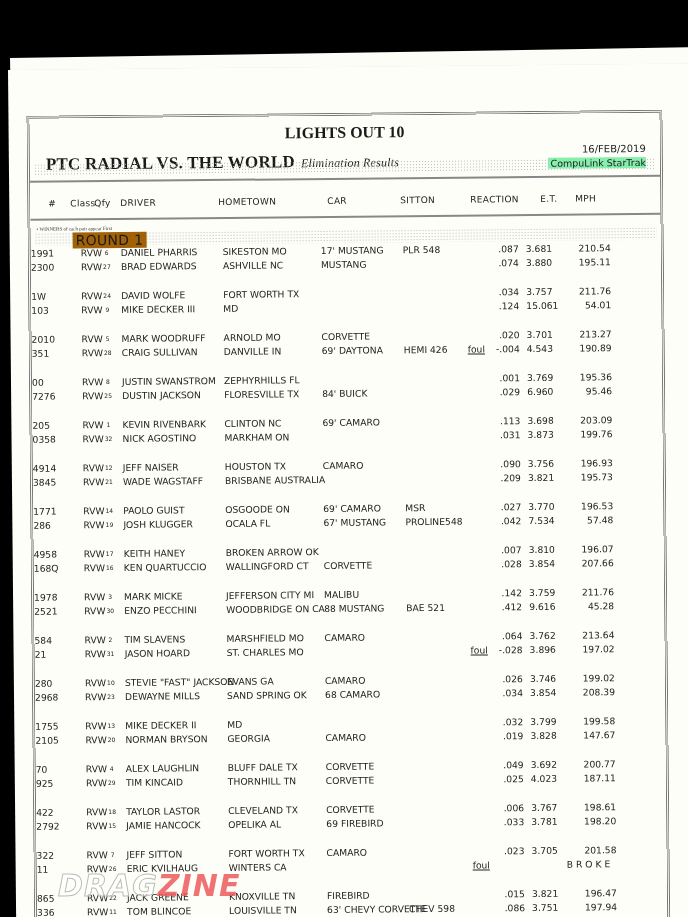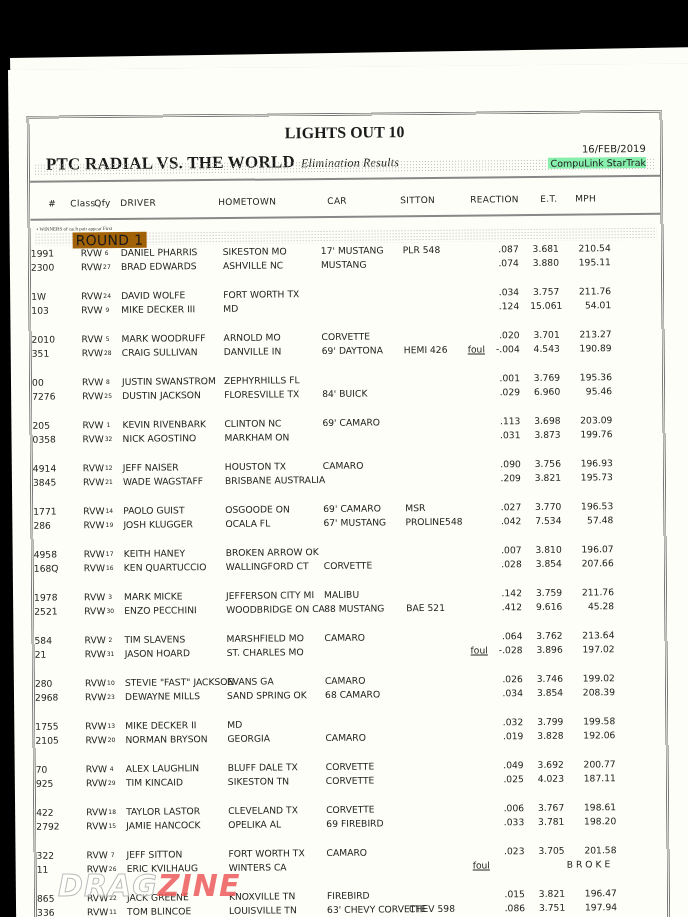--- a/index.html
+++ b/index.html
@@ -61,21 +61,21 @@
   .row span { position:absolute; top:1px; }
   .c-num { left:0; width:32px; text-align:left; }
   .c-class { left:38px;margin-left:12px; }
   .c-qfy { left:70px; width:12px; text-align:center; font-size:6px !important; top:3px !important; }
   .c-driver { left:90px; }
   .c-home { left:192px; }
   .c-car { left:290px; }
   .c-motor { left:372px; }
   .c-foul { left:436px;text-decoration:underline; }
   .c-rt { left:456px; width:32px; text-align:right; }
-  .c-et { left:495px; width:40px; text-align:center; }
+  .c-et { left:495px; width:40px; text-align:left; }
   .c-mph { left:540px; width:40px; text-align:right; }
   .c-broke { left:530px; letter-spacing:3px; }
   .watermark {
     position:absolute; left:22px; top:868px; font-family:"DejaVu Sans", sans-serif;
     font-weight:bold; font-style:italic; font-size:30px; letter-spacing:1px;
   }
   .watermark .w1 { color:rgba(255,255,255,0.55);margin-left:36px; -webkit-text-stroke:1px #bbb; }
   .watermark .w2 { color:rgba(235,90,90,0.85); }
 </style>
 </head>
@@ -431,21 +431,21 @@
             <span class="c-num">2105</span>
             <span class="c-class">RVW</span>
             <span class="c-qfy">20</span>
             <span class="c-driver">NORMAN BRYSON</span>
             <span class="c-home">GEORGIA</span>
             <span class="c-car">CAMARO</span>
             <span class="c-motor"></span>
             <span class="c-foul"></span>
             <span class="c-rt">.019</span>
             <span class="c-et">3.828</span>
-            <span class="c-mph">192.06</span>
+            <span class="c-mph">147.67</span>
           </div>
         </div>
         <div class="pair">
           <div class="row">
             <span class="c-num">70</span>
             <span class="c-class">RVW</span>
             <span class="c-qfy">4</span>
             <span class="c-driver">ALEX LAUGHLIN</span>
             <span class="c-home">BLUFF DALE  TX</span>
             <span class="c-car">CORVETTE</span>
@@ -453,21 +453,21 @@
             <span class="c-foul"></span>
             <span class="c-rt">.049</span>
             <span class="c-et">3.692</span>
             <span class="c-mph">200.77</span>
           </div>
           <div class="row">
             <span class="c-num">925</span>
             <span class="c-class">RVW</span>
             <span class="c-qfy">29</span>
             <span class="c-driver">TIM KINCAID</span>
-            <span class="c-home">SIKESTON  TN</span>
+            <span class="c-home">THORNHILL  TN</span>
             <span class="c-car">CORVETTE</span>
             <span class="c-motor"></span>
             <span class="c-foul"></span>
             <span class="c-rt">.025</span>
             <span class="c-et">4.023</span>
             <span class="c-mph">187.11</span>
           </div>
         </div>
         <div class="pair">
           <div class="row">

